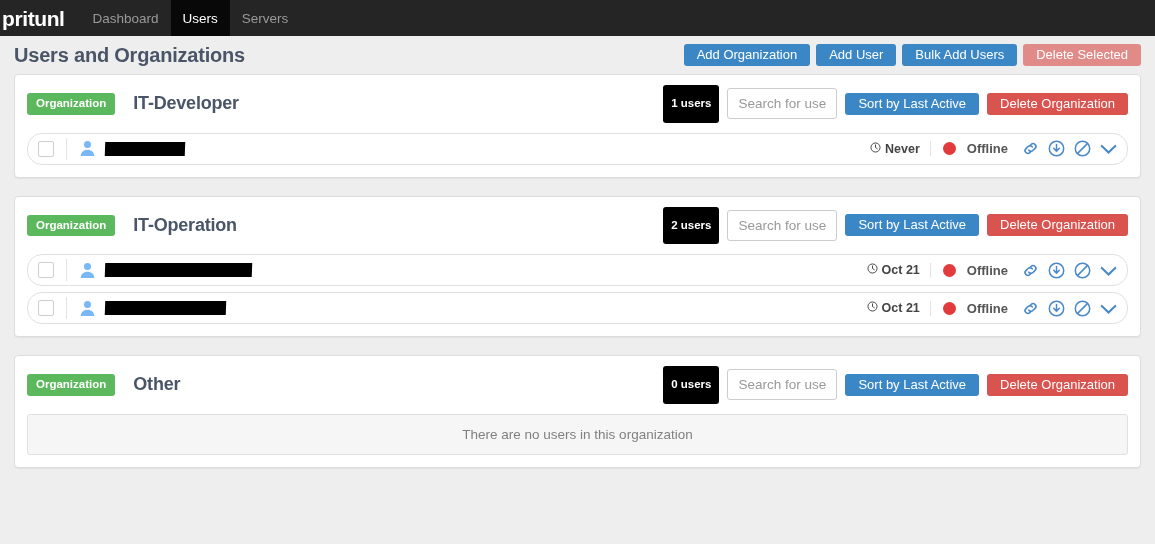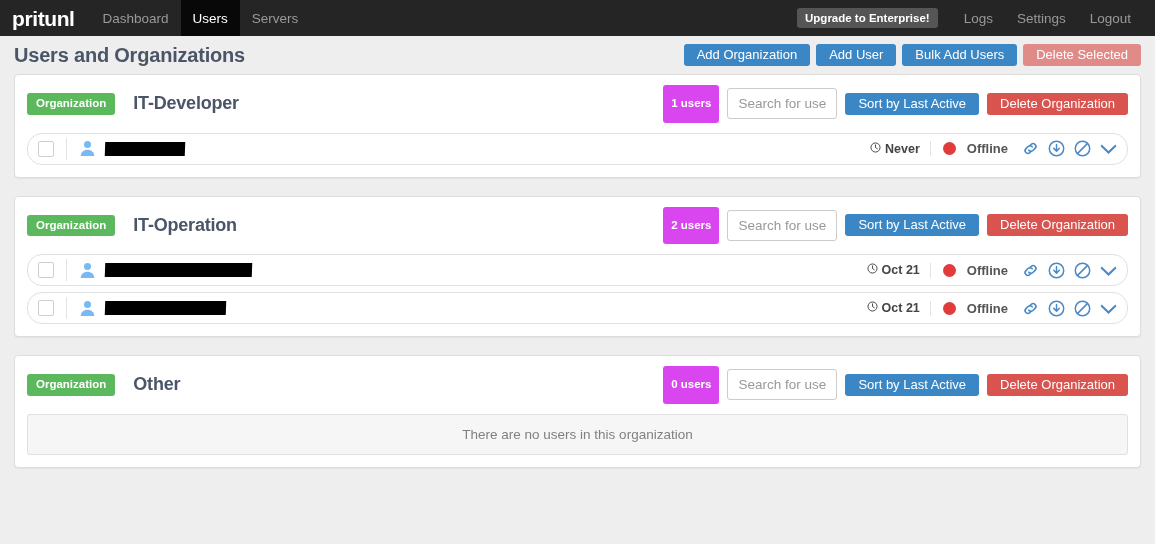--- a/index.html
+++ b/index.html
@@ -17,21 +17,21 @@
     background: #252525;
     display: flex;
     align-items: stretch;
     position: relative;
   }
   .brand {
     color: #ffffff;
     font-size: 21px;
     font-weight: bold;
     letter-spacing: -0.4px;
-    padding: 0 16px 0 12px;
+    padding: 0 16px 0 2px;
     display: flex;
     align-items: center;
     line-height: 1;
   }
   .nav-links { display: flex; align-items: stretch; }
   .nav-link {
     display: flex;
     align-items: center;
     padding: 0 12px;
     color: #999999;
@@ -127,21 +127,21 @@
     margin-left: 18px;
     letter-spacing: -0.2px;
   }
   .org-head-right {
     margin-left: auto;
     display: flex;
     align-items: center;
     gap: 8px;
   }
   .count-badge {
-    background: #d946ef;
+    background: #000000;
     color: #ffffff;
     font-size: 11.5px;
     font-weight: bold;
     padding: 13px 8px;
     border-radius: 3px;
     line-height: 1;
   }
   .search-input {
     border: 1px solid #cccccc;
     border-radius: 3px;
@@ -241,26 +241,20 @@
 </style>
 </head>
 <body>
 
 <div class="navbar">
   <div class="brand">pritunl</div>
   <div class="nav-links">
     <a class="nav-link">Dashboard</a>
     <a class="nav-link active">Users</a>
     <a class="nav-link">Servers</a>
-  </div>
-  <div class="nav-right">
-    <button class="upgrade-btn">Upgrade to Enterprise!</button>
-    <a class="nav-link">Logs</a>
-    <a class="nav-link">Settings</a>
-    <a class="nav-link">Logout</a>
   </div>
 </div>
 
 <div class="page-head">
   <div class="page-title">Users and Organizations</div>
   <div class="head-actions">
     <button class="btn btn-blue">Add Organization</button>
     <button class="btn btn-blue">Add User</button>
     <button class="btn btn-blue">Bulk Add Users</button>
     <button class="btn btn-redish">Delete Selected</button>

